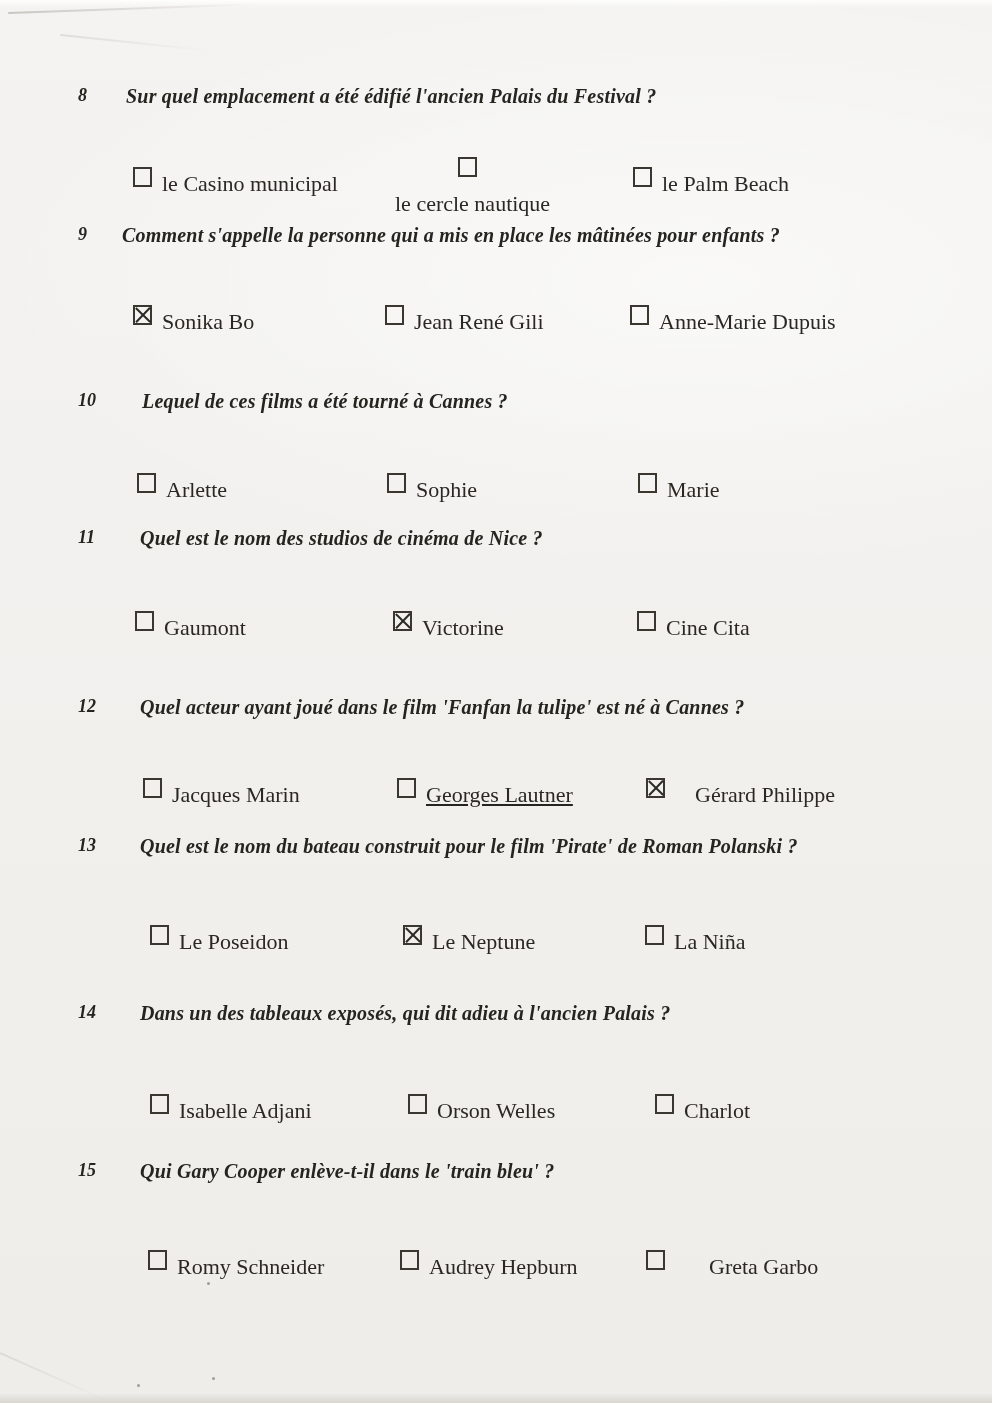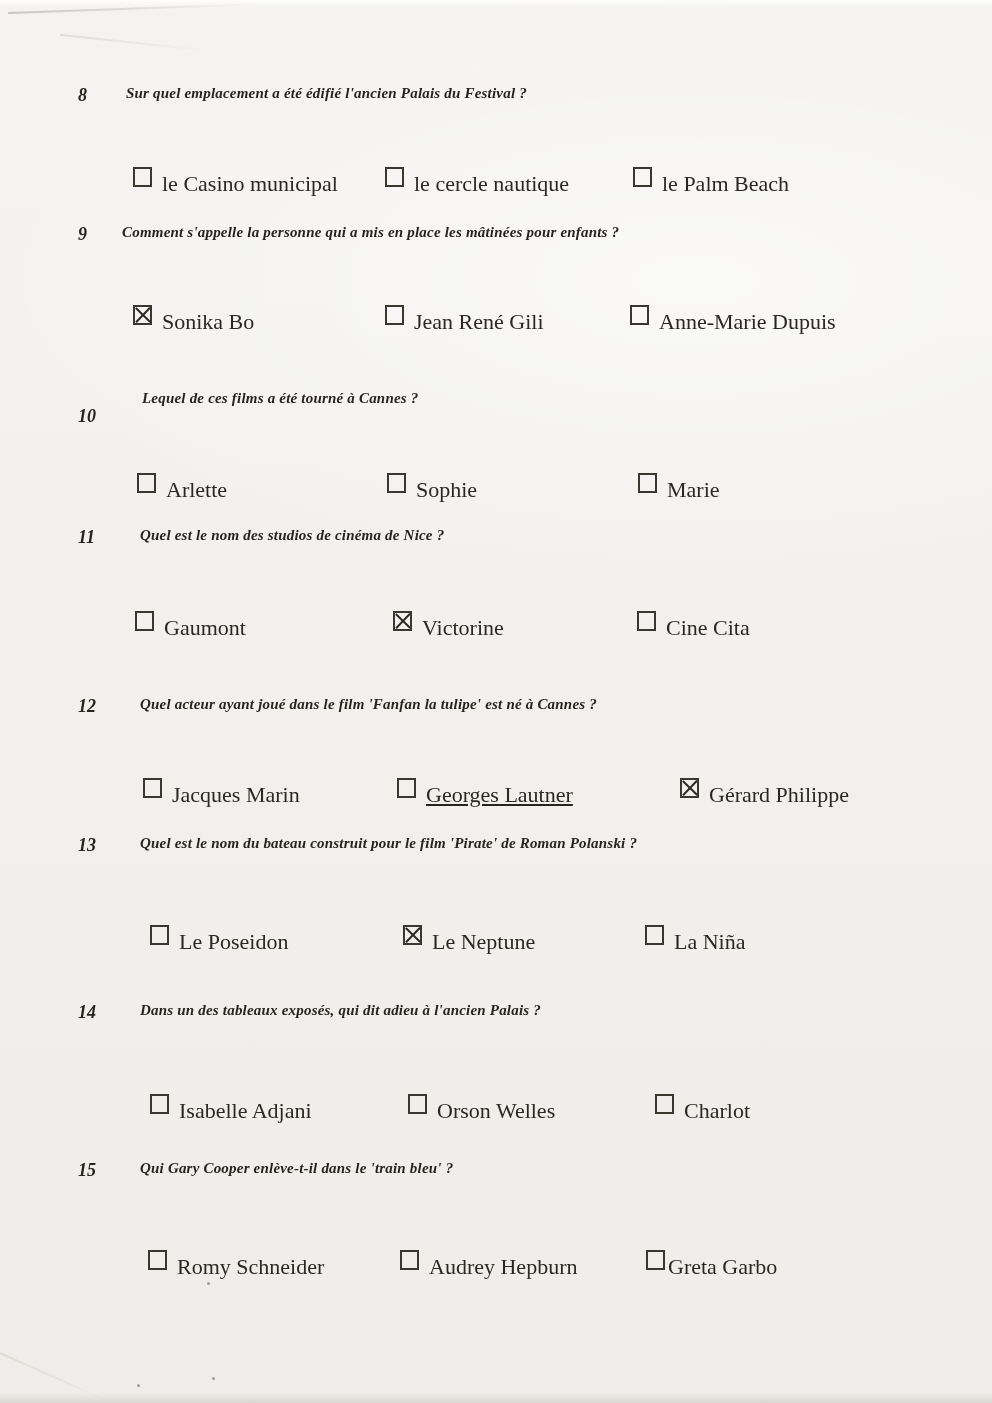--- a/index.html
+++ b/index.html
@@ -23,21 +23,21 @@
   .edge-bottom{position:absolute;left:0;bottom:0;width:100%;height:10px;background:linear-gradient(0deg,rgba(150,145,135,.25),rgba(150,145,135,0));}
   .speck{position:absolute;width:3px;height:3px;border-radius:50%;background:#6b675f;opacity:.6;}
 
   .qline{position:absolute;white-space:nowrap;}
   .qnum{
     position:absolute;left:0;top:0;
     font-style:italic;font-weight:700;font-size:18px;
   }
   .qtext{
     position:absolute;top:0;
-    font-style:italic;font-weight:600;font-size:15px;
+    font-style:italic;font-weight:600;font-size:20px;
     letter-spacing:.2px;
   }
   .optrow{position:absolute;height:26px;}
   .opt{position:absolute;display:flex;align-items:center;cursor:pointer;white-space:nowrap;}
   .cb{
     position:relative;display:inline-block;flex:0 0 auto;
     width:15px;height:16px;border:2px solid #3a3731;background:transparent;
   }
   .cb.checked::before,.cb.checked::after{
     content:"";position:absolute;left:-2px;top:7px;width:20px;height:2px;background:#2c2a25;
@@ -62,21 +62,21 @@
   <div id="questions-root">
   <div class="qline" style="top: 85px; left: 0px;">
     <span class="qnum" style="left: 78px;">8</span>
     <span class="qtext" style="left: 126px;">Sur quel emplacement a été édifié l'ancien Palais du Festival ?</span>
   </div>
   <div class="optrow" style="top: 157px; left: 0px;">
         <label class="opt" style="left: 133px;">
           <span class="cb"></span>
           <span class="olabel">le Casino municipal</span>
         </label>
-        <label class="opt" style="left: 385px;">
+        <label class="opt" style="left: 385px; flex-direction: column;">
           <span class="cb"></span>
           <span class="olabel">le cercle nautique</span>
         </label>
         <label class="opt" style="left: 633px;">
           <span class="cb"></span>
           <span class="olabel">le Palm Beach</span>
         </label>
       </div>
 
   <div class="qline" style="top: 224px; left: 0px;">
@@ -92,21 +92,21 @@
           <span class="cb"></span>
           <span class="olabel">Jean René Gili</span>
         </label>
         <label class="opt" style="left: 630px;">
           <span class="cb"></span>
           <span class="olabel">Anne-Marie Dupuis</span>
         </label>
       </div>
 
   <div class="qline" style="top: 390px; left: 0px;">
-    <span class="qnum" style="left: 78px; margin-top: 16px;">10</span>
+    <span class="qnum" style="left: 78px;">10</span>
     <span class="qtext" style="left: 142px;">Lequel de ces films a été tourné à Cannes ?</span>
   </div>
   <div class="optrow" style="top: 463px; left: 0px;">
         <label class="opt" style="left: 137px;">
           <span class="cb"></span>
           <span class="olabel">Arlette</span>
         </label>
         <label class="opt" style="left: 387px;">
           <span class="cb"></span>
           <span class="olabel">Sophie</span>
@@ -142,21 +142,21 @@
   </div>
   <div class="optrow" style="top: 768px; left: 0px;">
         <label class="opt" style="left: 143px;">
           <span class="cb"></span>
           <span class="olabel">Jacques Marin</span>
         </label>
         <label class="opt" style="left: 397px; text-decoration: underline;">
           <span class="cb"></span>
           <span class="olabel">Georges Lautner</span>
         </label>
-        <label class="opt" style="left: 680px;">
+        <label class="opt" style="left: 646px; gap: 20px;">
           <span class="cb checked"></span>
           <span class="olabel">Gérard Philippe</span>
         </label>
       </div>
 
   <div class="qline" style="top: 835px; left: 0px;">
     <span class="qnum" style="left: 78px;">13</span>
     <span class="qtext" style="left: 140px;">Quel est le nom du bateau construit pour le film 'Pirate' de Roman Polanski ?</span>
   </div>
   <div class="optrow" style="top: 915px; left: 0px;">
@@ -199,19 +199,19 @@
   </div>
   <div class="optrow" style="top: 1240px; left: 0px;">
         <label class="opt" style="left: 148px;">
           <span class="cb"></span>
           <span class="olabel">Romy Schneider</span>
         </label>
         <label class="opt" style="left: 400px; justify-content: center;">
           <span class="cb"></span>
           <span class="olabel">Audrey Hepburn</span>
         </label>
-        <label class="opt" style="left: 646px;">
+        <label class="opt" style="left: 646px; gap: 41px;">
           <span class="cb"></span>
           <span class="olabel tight">Greta Garbo</span>
         </label>
       </div>
 </div>
 </div>
 
 </body></html>

